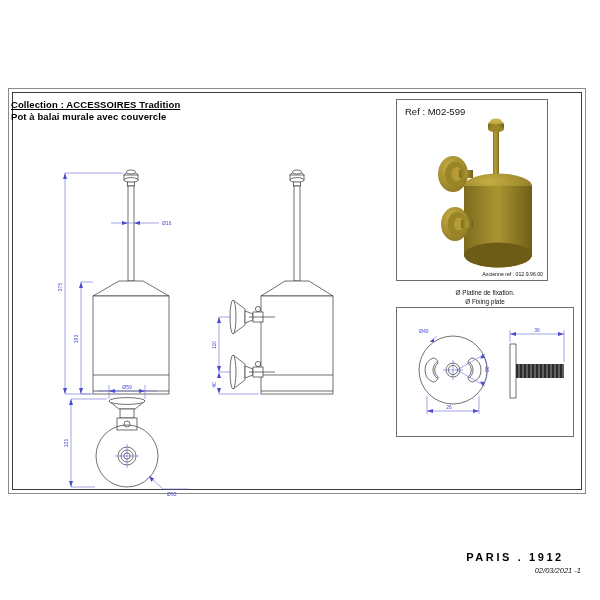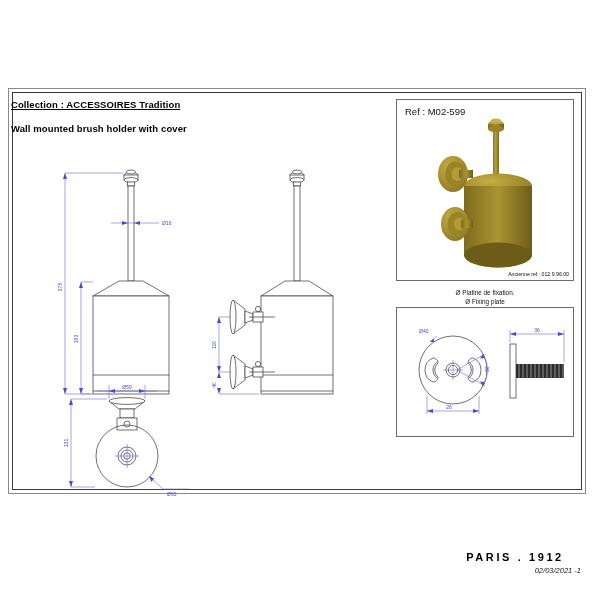--- a/index.html
+++ b/index.html
@@ -30,23 +30,23 @@
   .dl{stroke:#6a6ad8;fill:none;stroke-width:.6;}
   .dt{fill:#4a4ad0;}
 </style>
 </head>
 <body>
 
 <div id="sheet">
   <div id="sheet-inner"></div>
 
   <div class="ttl u" style="top:10px;">Collection : ACCESSOIRES Tradition</div>
-  <div class="ttl" style="top:34px;">Wall mounted brush holder with cover</div>
-
-  <div class="box" style="left:387px;top:10px;width:178px;height:182px;">
+  <div class="ttl" style="top:22px;">Pot à balai murale avec couvercle</div>
+
+  <div class="box" style="left:387px;top:10px;width:152px;height:182px;">
     <div class="reftxt" style="left:8px;top:6px;">Ref : M02-599</div>
     <div class="anctxt" style="right:4px;bottom:3px;">Ancienne ref : 012.9.96.00</div>
 
     <svg width="178" height="182" viewBox="0 0 178 182">
       <defs>
         <linearGradient id="gA" x1="0" y1="0" x2="1" y2="0">
           <stop offset="0%" stop-color="#8d7820"></stop>
             <stop offset="45%" stop-color="#b8a03a"></stop>
           <stop offset="100%" stop-color="#7d6a1c"></stop>
         </linearGradient>

